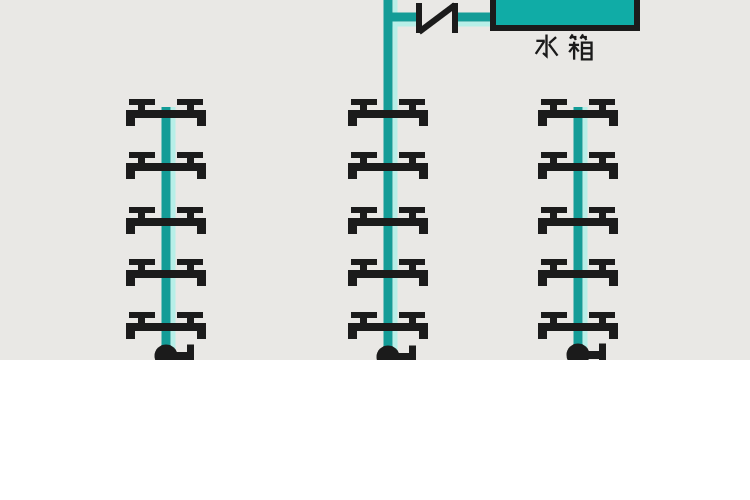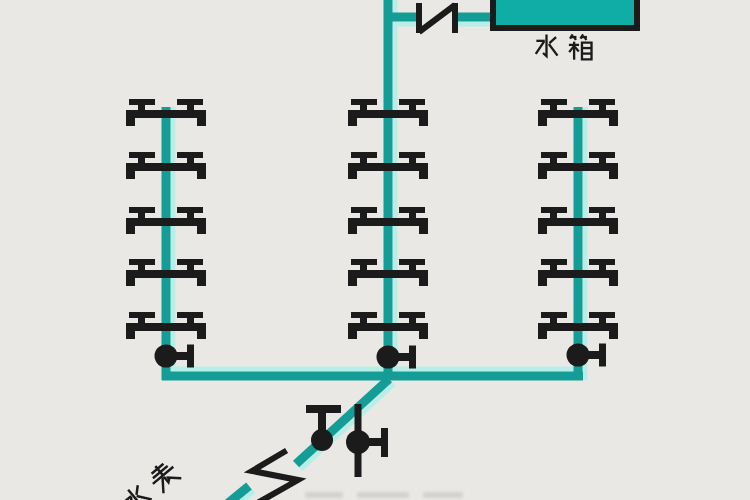--- a/index.html
+++ b/index.html
@@ -1,18 +1,18 @@
 <!DOCTYPE html>
 <html><head>
 <meta charset="utf-8">
 <style>
   html,body{margin:0;padding:0;}
   #stage{
     position:relative;
-    width:750px;height:500px;
+    width:750px;height:360px;
     overflow:hidden;
     font-family:"Liberation Sans", sans-serif;
   }
   #pipes-svg{position:absolute;left:0;top:0;}
   .cjk-label{position:absolute;}
   .glyph-row{display:flex;gap:5px;}
   .glyph-row svg{display:block;}
   .hidden-text{
     position:absolute;left:0;top:0;width:100%;height:100%;
     color:transparent;font-size:28px;line-height:1;

